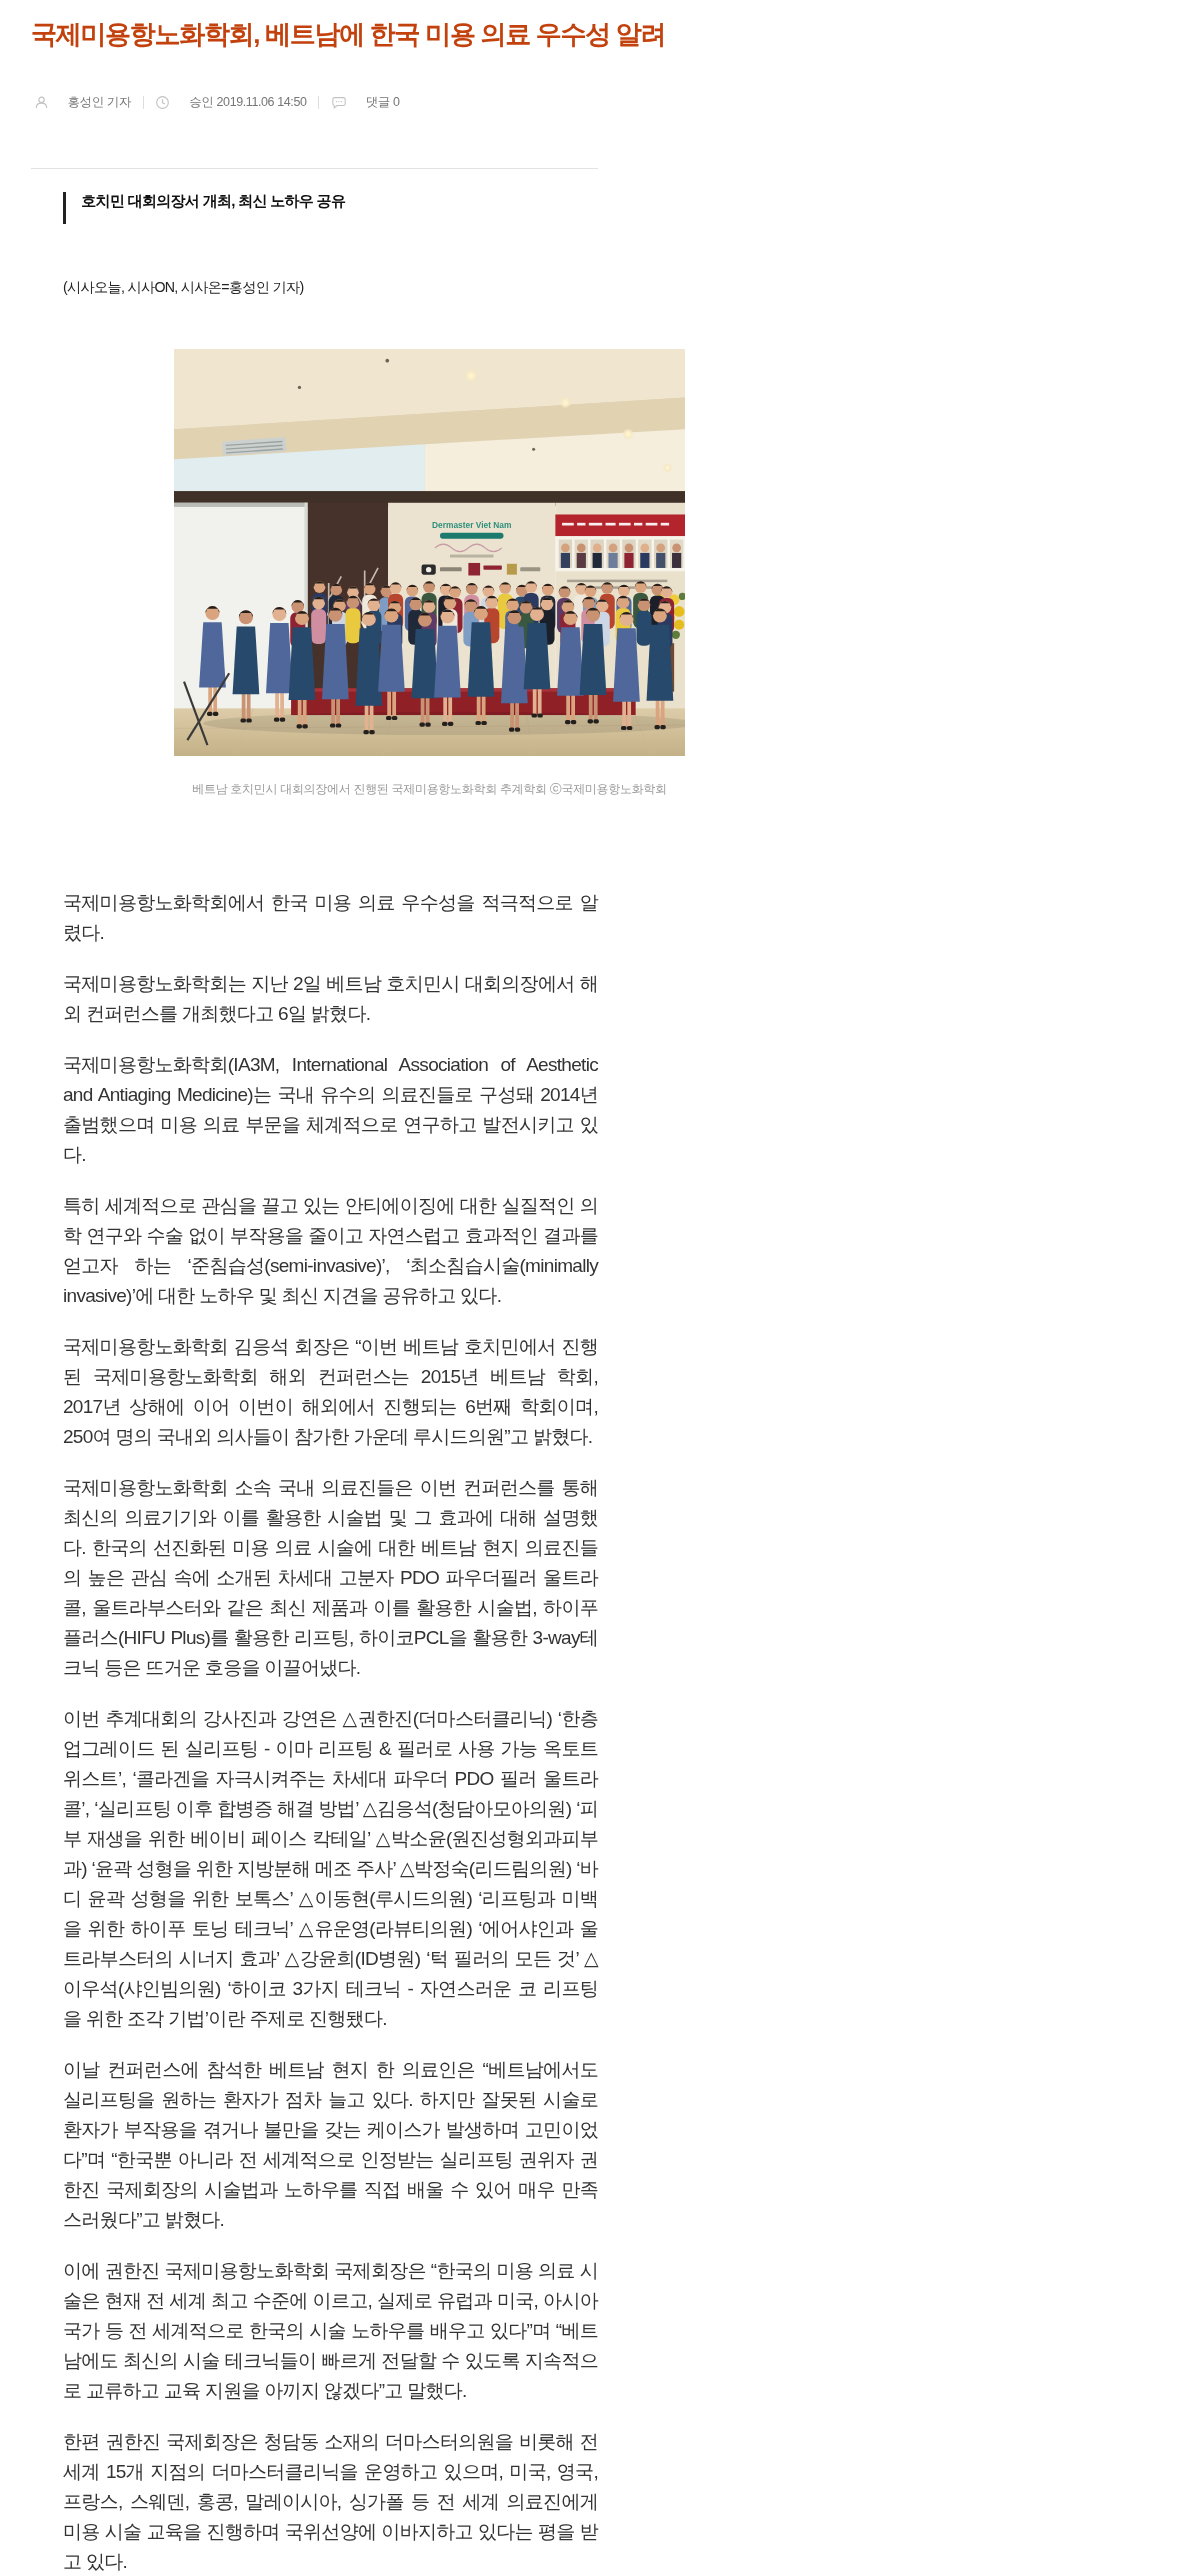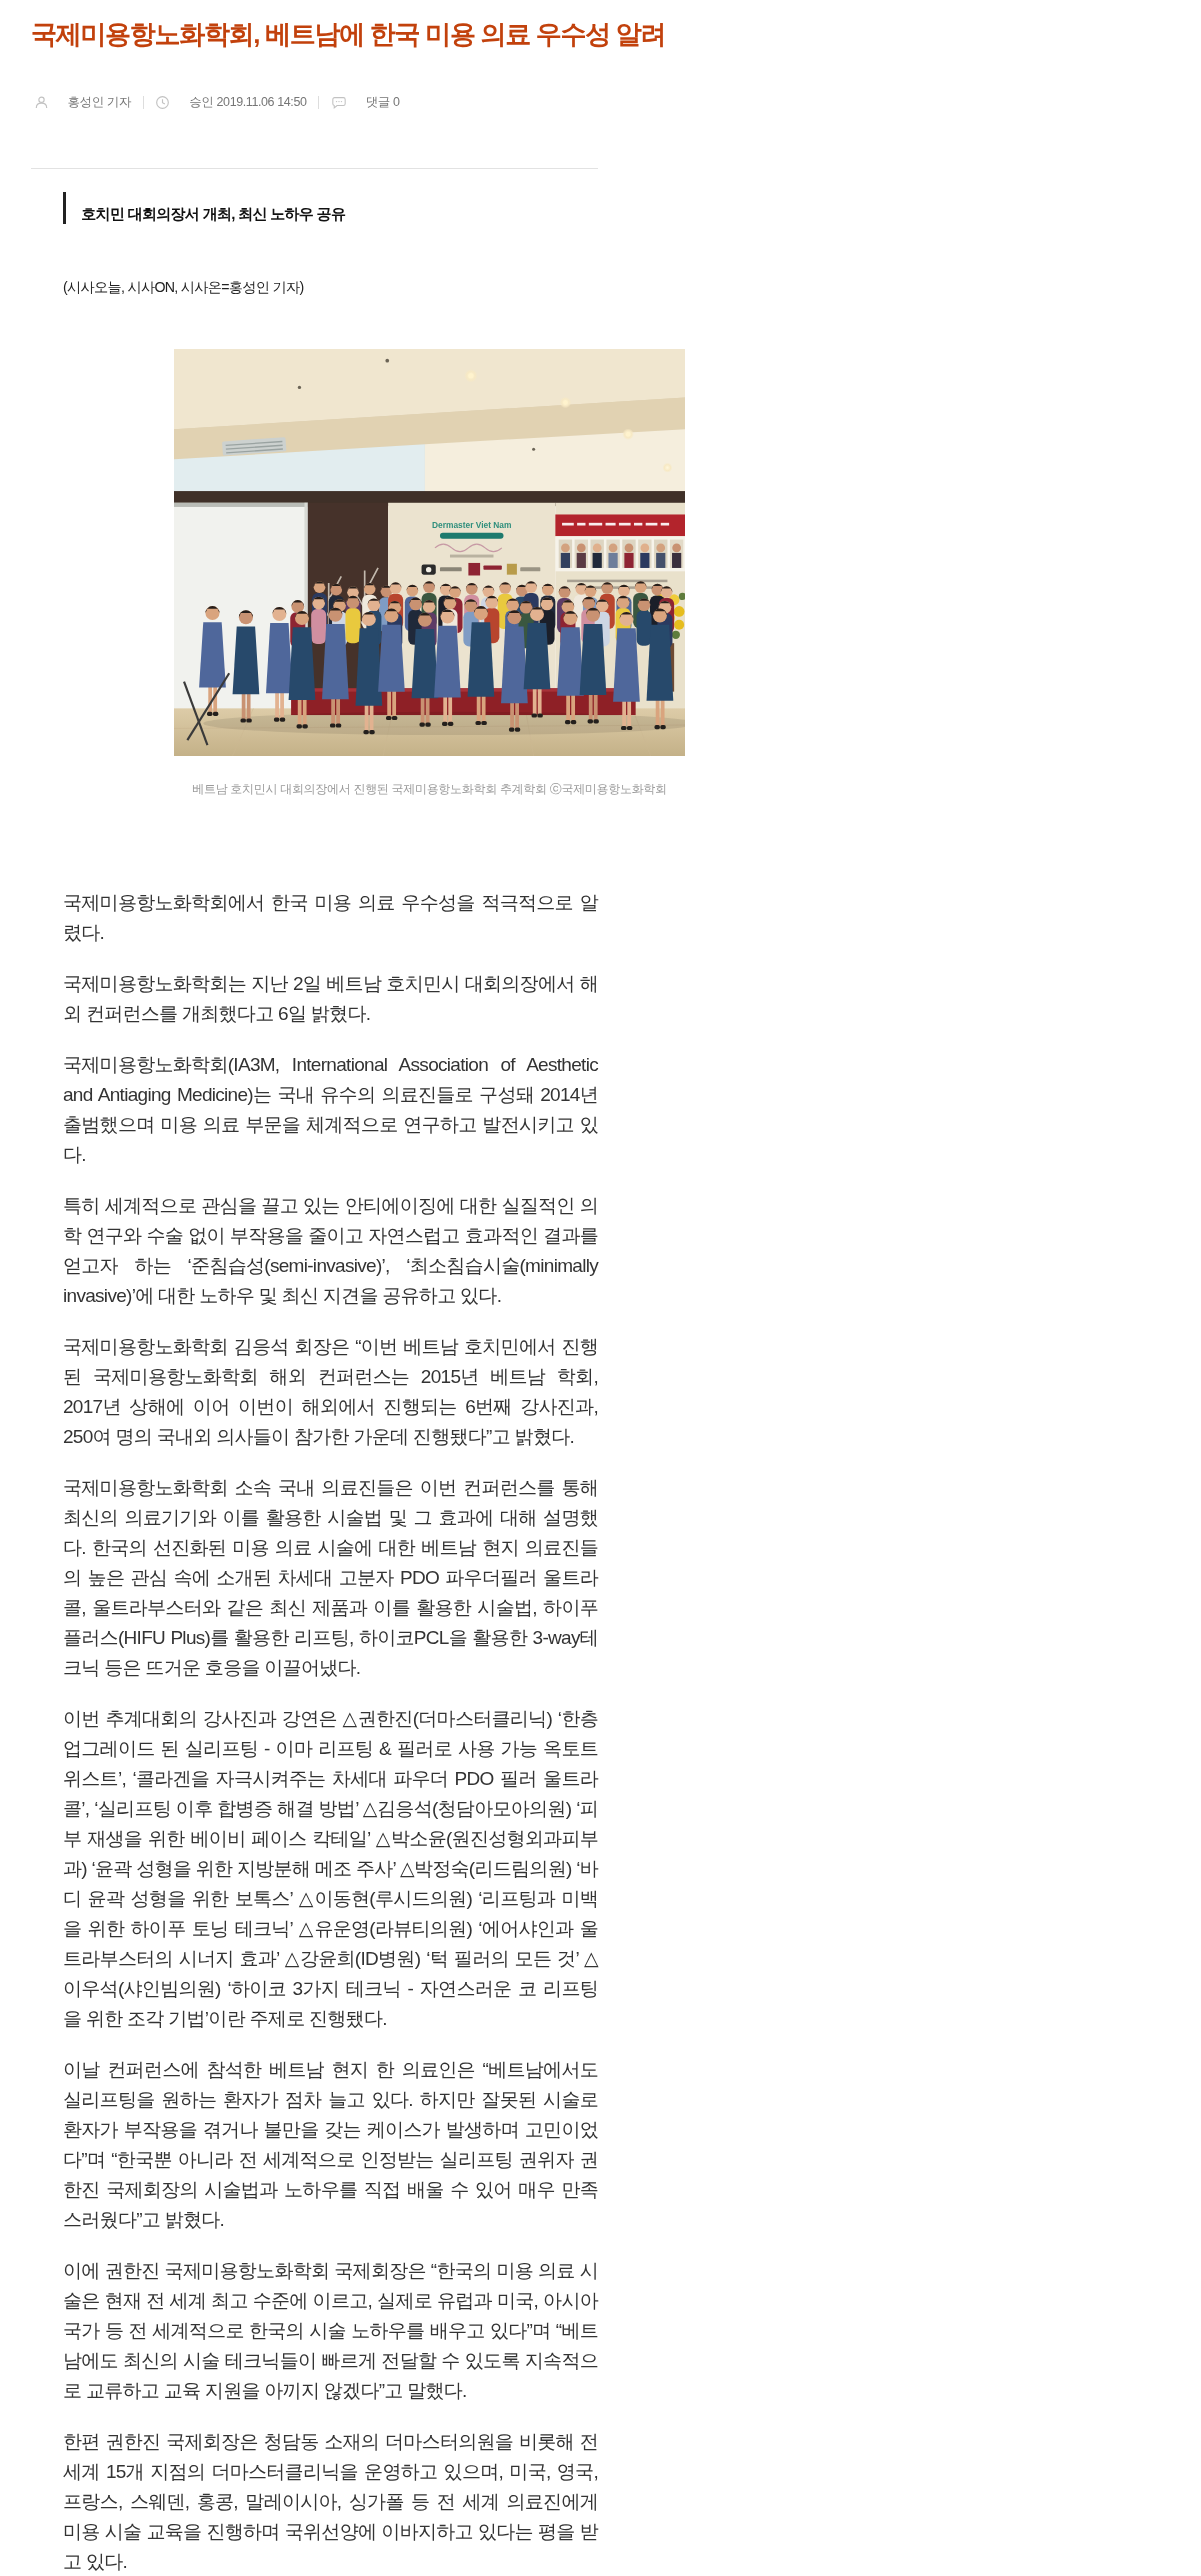--- a/index.html
+++ b/index.html
@@ -21,21 +21,21 @@
     margin:42px 0 0 2.5px; font-size:12.5px; color:#767676; letter-spacing:-0.4px;
   }
   .byline .item { display:flex; align-items:center; gap:19px; }
   .byline svg { display:block; }
   .sep { width:0.8px; height:12.5px; background:#dddddd; }
 
   .rule { border:none; border-top:0.8px solid #e2e2e2; width:567px; margin:57px 0 0 0; }
 
   .body-col { width:535px; margin-left:32px; }
 
-  .subhead { display:flex; align-items:flex-end; gap:15px; margin-top:23.4px; }
+  .subhead { display:flex; align-items:flex-start; gap:15px; margin-top:23.4px; }
   .subhead .bar { width:3.3px; height:32px; background:#222; }
   .subhead .txt { font-size:15px; font-weight:700; color:#111; letter-spacing:-0.7px; }
 
   .credit { margin-top:54px; font-size:14.2px; color:#222; letter-spacing:-0.7px; }
 
   figure.photo { width:511px; margin:52px 0 0 111px; }
   .photo-art { width:511px; height:407px; display:block; }
   figcaption {
     margin-top:25px; text-align:center;
     font-size:12px; color:#9a9a9a; letter-spacing:-0.3px; line-height:16.7px;
@@ -519,21 +519,21 @@
         </g>
       </svg>
       <figcaption>베트남 호치민시 대회의장에서 진행된 국제미용항노화학회 추계학회 ⓒ국제미용항노화학회</figcaption>
     </figure>
 
     <div class="paragraphs">
       <p>국제미용항노화학회에서 한국 미용 의료 우수성을 적극적으로 알렸다.</p>
       <p>국제미용항노화학회는 지난 2일 베트남 호치민시 대회의장에서 해외 컨퍼런스를 개최했다고 6일 밝혔다.</p>
       <p>국제미용항노화학회(IA3M, International Association of Aesthetic and Antiaging Medicine)는 국내 유수의 의료진들로 구성돼 2014년 출범했으며 미용 의료 부문을 체계적으로 연구하고 발전시키고 있다.</p>
       <p>특히 세계적으로 관심을 끌고 있는 안티에이징에 대한 실질적인 의학 연구와 수술 없이 부작용을 줄이고 자연스럽고 효과적인 결과를 얻고자 하는 ‘준침습성(semi-invasive)’, ‘최소침습시술(minimally invasive)’에 대한 노하우 및 최신 지견을 공유하고 있다.</p>
-      <p>국제미용항노화학회 김응석 회장은 “이번 베트남 호치민에서 진행된 국제미용항노화학회 해외 컨퍼런스는 2015년 베트남 학회, 2017년 상해에 이어 이번이 해외에서 진행되는 6번째 강사진과, 250여 명의 국내외 의사들이 참가한 가운데 진행됐다”고 밝혔다.</p>
+      <p>국제미용항노화학회 김응석 회장은 “이번 베트남 호치민에서 진행된 국제미용항노화학회 해외 컨퍼런스는 2015년 베트남 학회, 2017년 상해에 이어 이번이 해외에서 진행되는 6번째 학회이며, 250여 명의 국내외 의사들이 참가한 가운데 루시드의원”고 밝혔다.</p>
       <p>국제미용항노화학회 소속 국내 의료진들은 이번 컨퍼런스를 통해 최신의 의료기기와 이를 활용한 시술법 및 그 효과에 대해 설명했다. 한국의 선진화된 미용 의료 시술에 대한 베트남 현지 의료진들의 높은 관심 속에 소개된 차세대 고분자 PDO 파우더필러 울트라콜, 울트라부스터와 같은 최신 제품과 이를 활용한 시술법, 하이푸플러스(HIFU Plus)를 활용한 리프팅, 하이코PCL을 활용한 3-way테크닉 등은 뜨거운 호응을 이끌어냈다.</p>
       <p>이번 추계대회의 강사진과 강연은 △권한진(더마스터클리닉) ‘한층 업그레이드 된 실리프팅 - 이마 리프팅 &amp; 필러로 사용 가능 옥토트위스트’, ‘콜라겐을 자극시켜주는 차세대 파우더 PDO 필러 울트라콜’, ‘실리프팅 이후 합병증 해결 방법’ △김응석(청담아모아의원) ‘피부 재생을 위한 베이비 페이스 칵테일’ △박소윤(원진성형외과피부과) ‘윤곽 성형을 위한 지방분해 메조 주사’ △박정숙(리드림의원) ‘바디 윤곽 성형을 위한 보톡스’ △이동현(루시드의원) ‘리프팅과 미백을 위한 하이푸 토닝 테크닉’ △유운영(라뷰티의원) ‘에어샤인과 울트라부스터의 시너지 효과’ △강윤희(ID병원) ‘턱 필러의 모든 것’ △이우석(샤인빔의원) ‘하이코 3가지 테크닉 - 자연스러운 코 리프팅을 위한 조각 기법’이란 주제로 진행됐다.</p>
       <p>이날 컨퍼런스에 참석한 베트남 현지 한 의료인은 “베트남에서도 실리프팅을 원하는 환자가 점차 늘고 있다. 하지만 잘못된 시술로 환자가 부작용을 겪거나 불만을 갖는 케이스가 발생하며 고민이었다”며 “한국뿐 아니라 전 세계적으로 인정받는 실리프팅 권위자 권한진 국제회장의 시술법과 노하우를 직접 배울 수 있어 매우 만족스러웠다”고 밝혔다.</p>
       <p>이에 권한진 국제미용항노화학회 국제회장은 “한국의 미용 의료 시술은 현재 전 세계 최고 수준에 이르고, 실제로 유럽과 미국, 아시아 국가 등 전 세계적으로 한국의 시술 노하우를 배우고 있다”며 “베트남에도 최신의 시술 테크닉들이 빠르게 전달할 수 있도록 지속적으로 교류하고 교육 지원을 아끼지 않겠다”고 말했다.</p>
       <p>한편 권한진 국제회장은 청담동 소재의 더마스터의원을 비롯해 전 세계 15개 지점의 더마스터클리닉을 운영하고 있으며, 미국, 영국, 프랑스, 스웨덴, 홍콩, 말레이시아, 싱가폴 등 전 세계 의료진에게 미용 시술 교육을 진행하며 국위선양에 이바지하고 있다는 평을 받고 있다.</p>
     </div>
 
     <p class="copyright">저작권자 © 시사오늘(시사ON) 무단전재 및 재배포 금지</p>
 
   </div>

